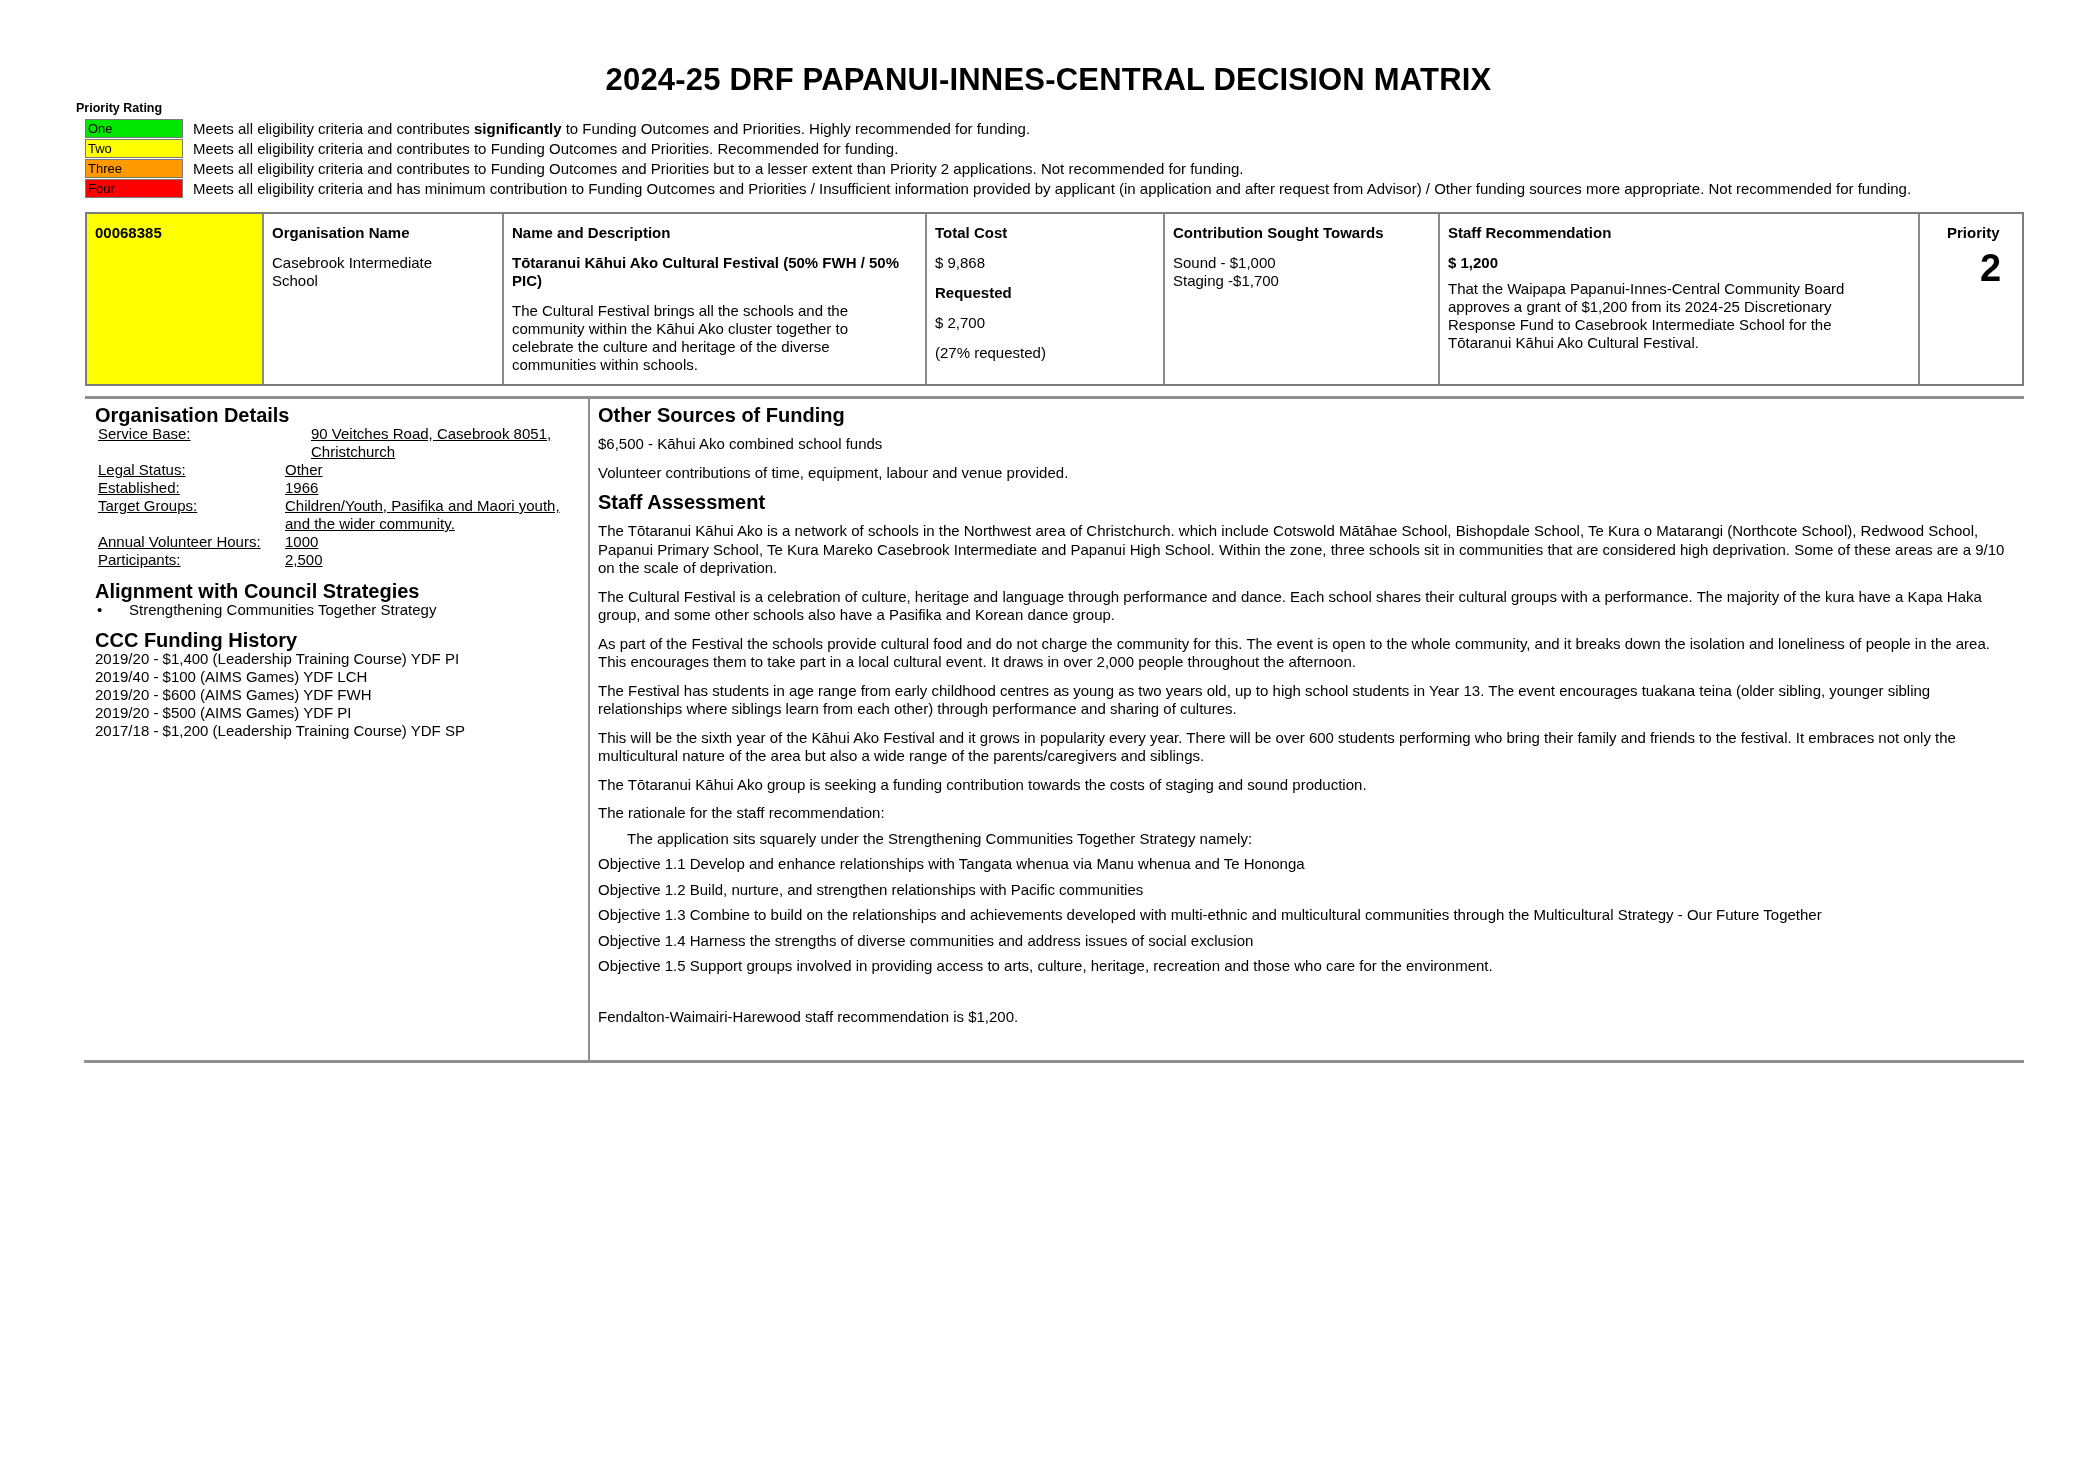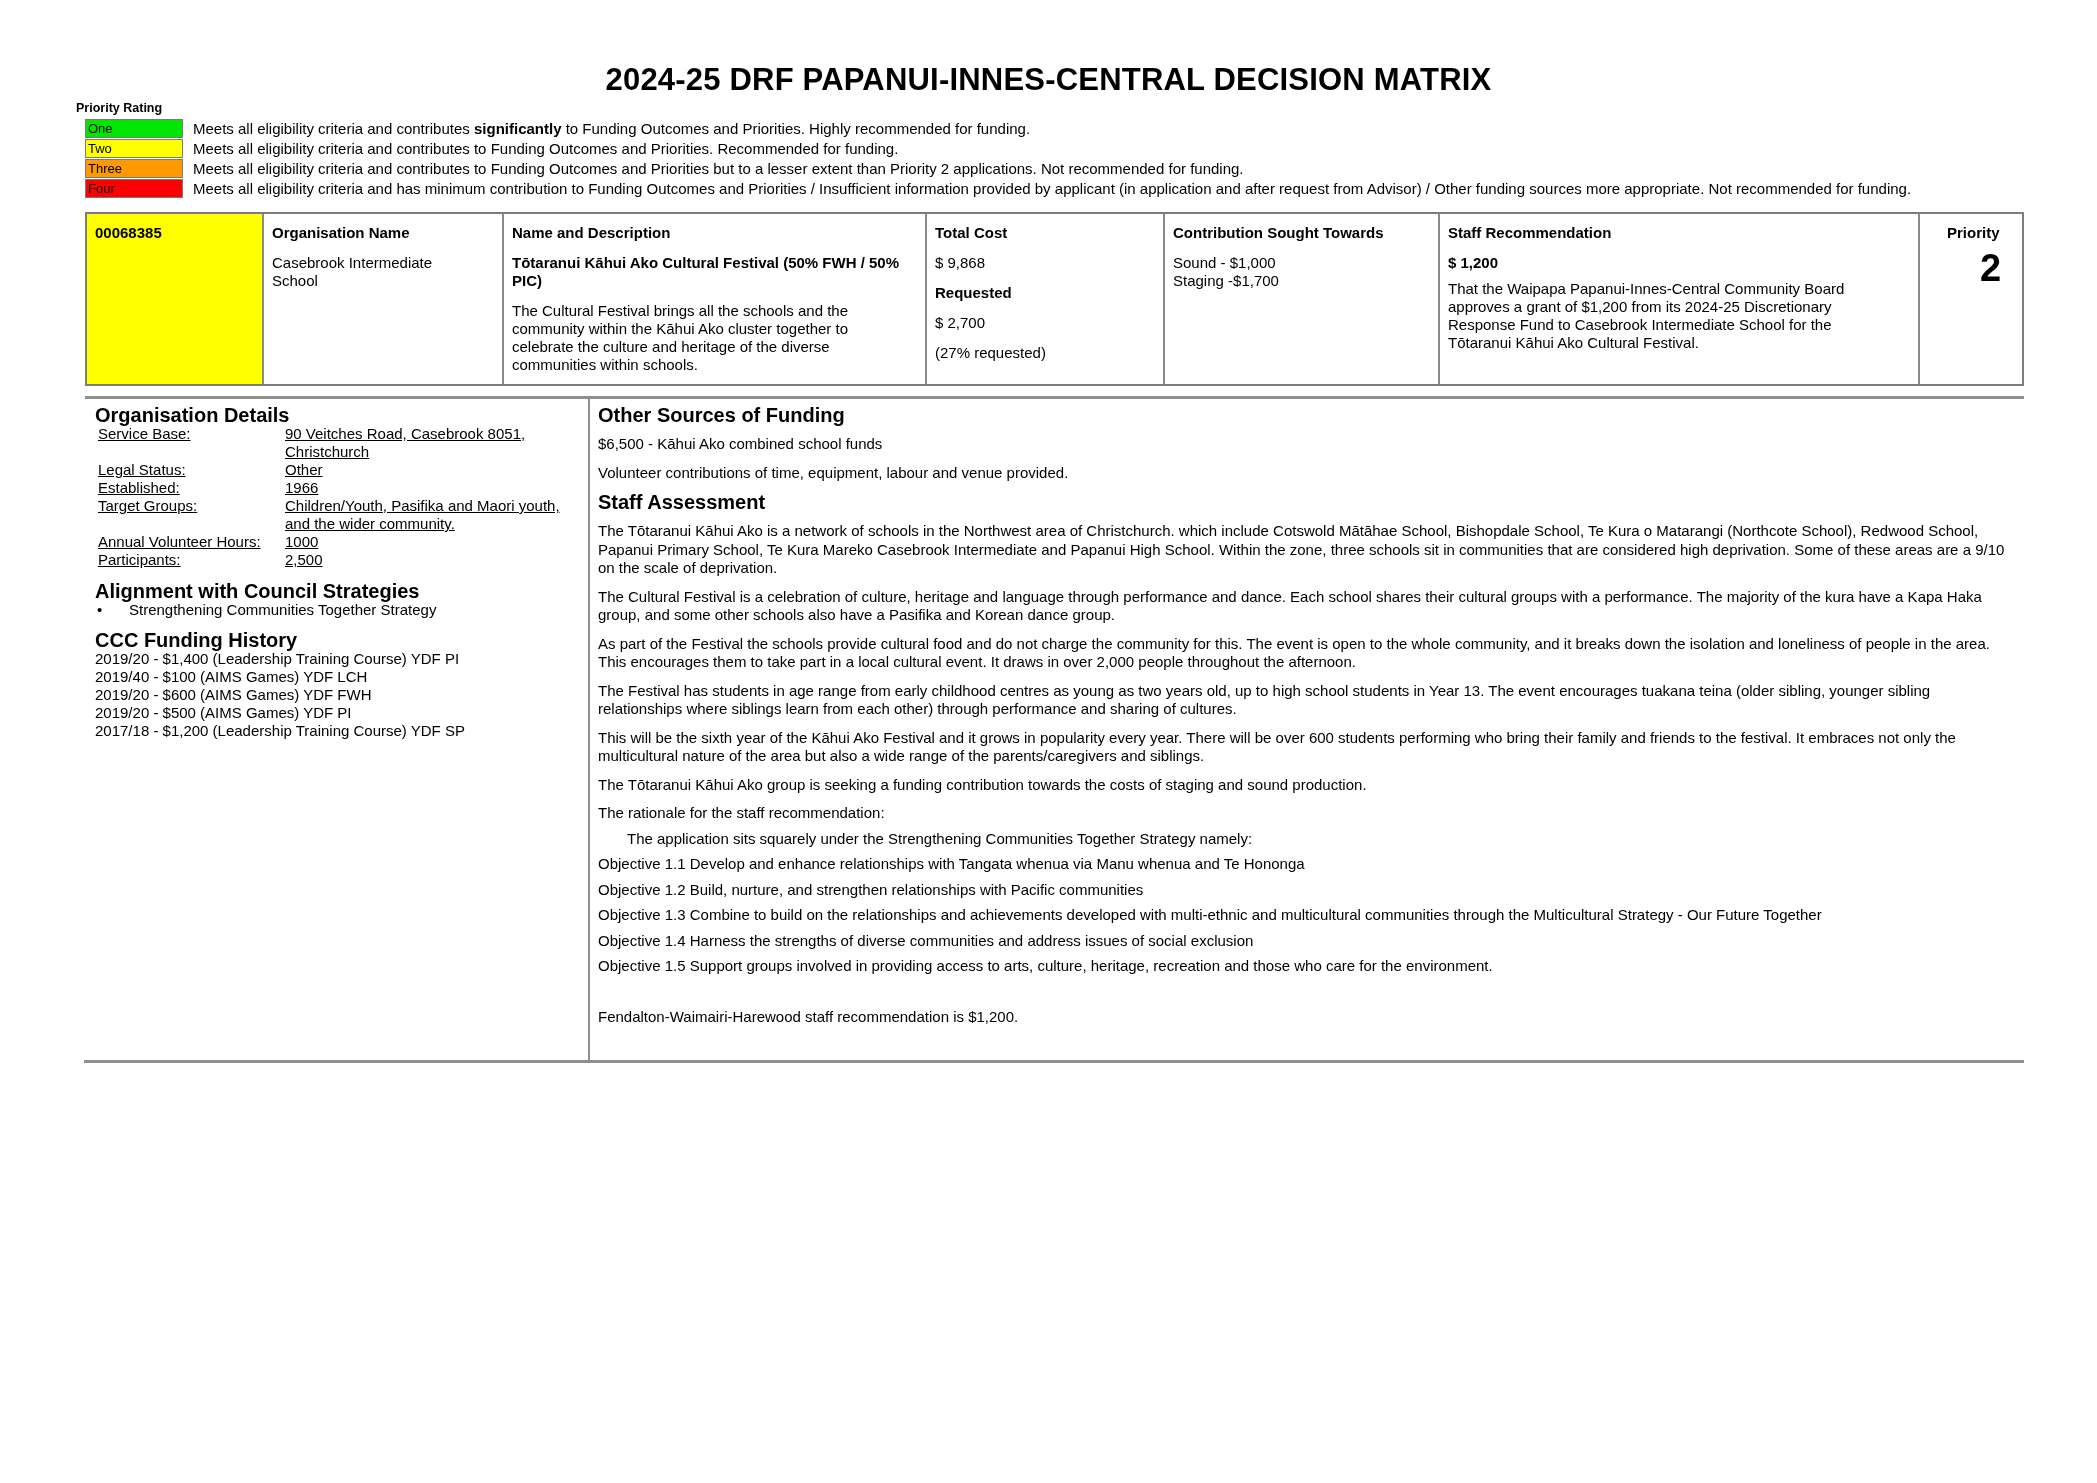--- a/index.html
+++ b/index.html
@@ -103,21 +103,21 @@
 </div>
 
 <div class="abs sep-top"></div>
 <div class="abs vdiv"></div>
 <div class="abs sep-bottom"></div>
 
 <div class="abs left-col">
   <div class="sec-hd">Organisation Details</div>
   <div class="kv">
       <div class="k">Service Base:</div>
-      <div class="v" style="padding-right:30px;">90 Veitches Road, Casebrook 8051, Christchurch</div>
+      <div class="v" style="padding-right:30px;margin-left:26px;">90 Veitches Road, Casebrook 8051, Christchurch</div>
     </div>
   <div class="kv">
       <div class="k">Legal Status:</div>
       <div class="v">Other</div>
     </div>
   <div class="kv">
       <div class="k">Established:</div>
       <div class="v">1966</div>
     </div>
   <div class="kv">

